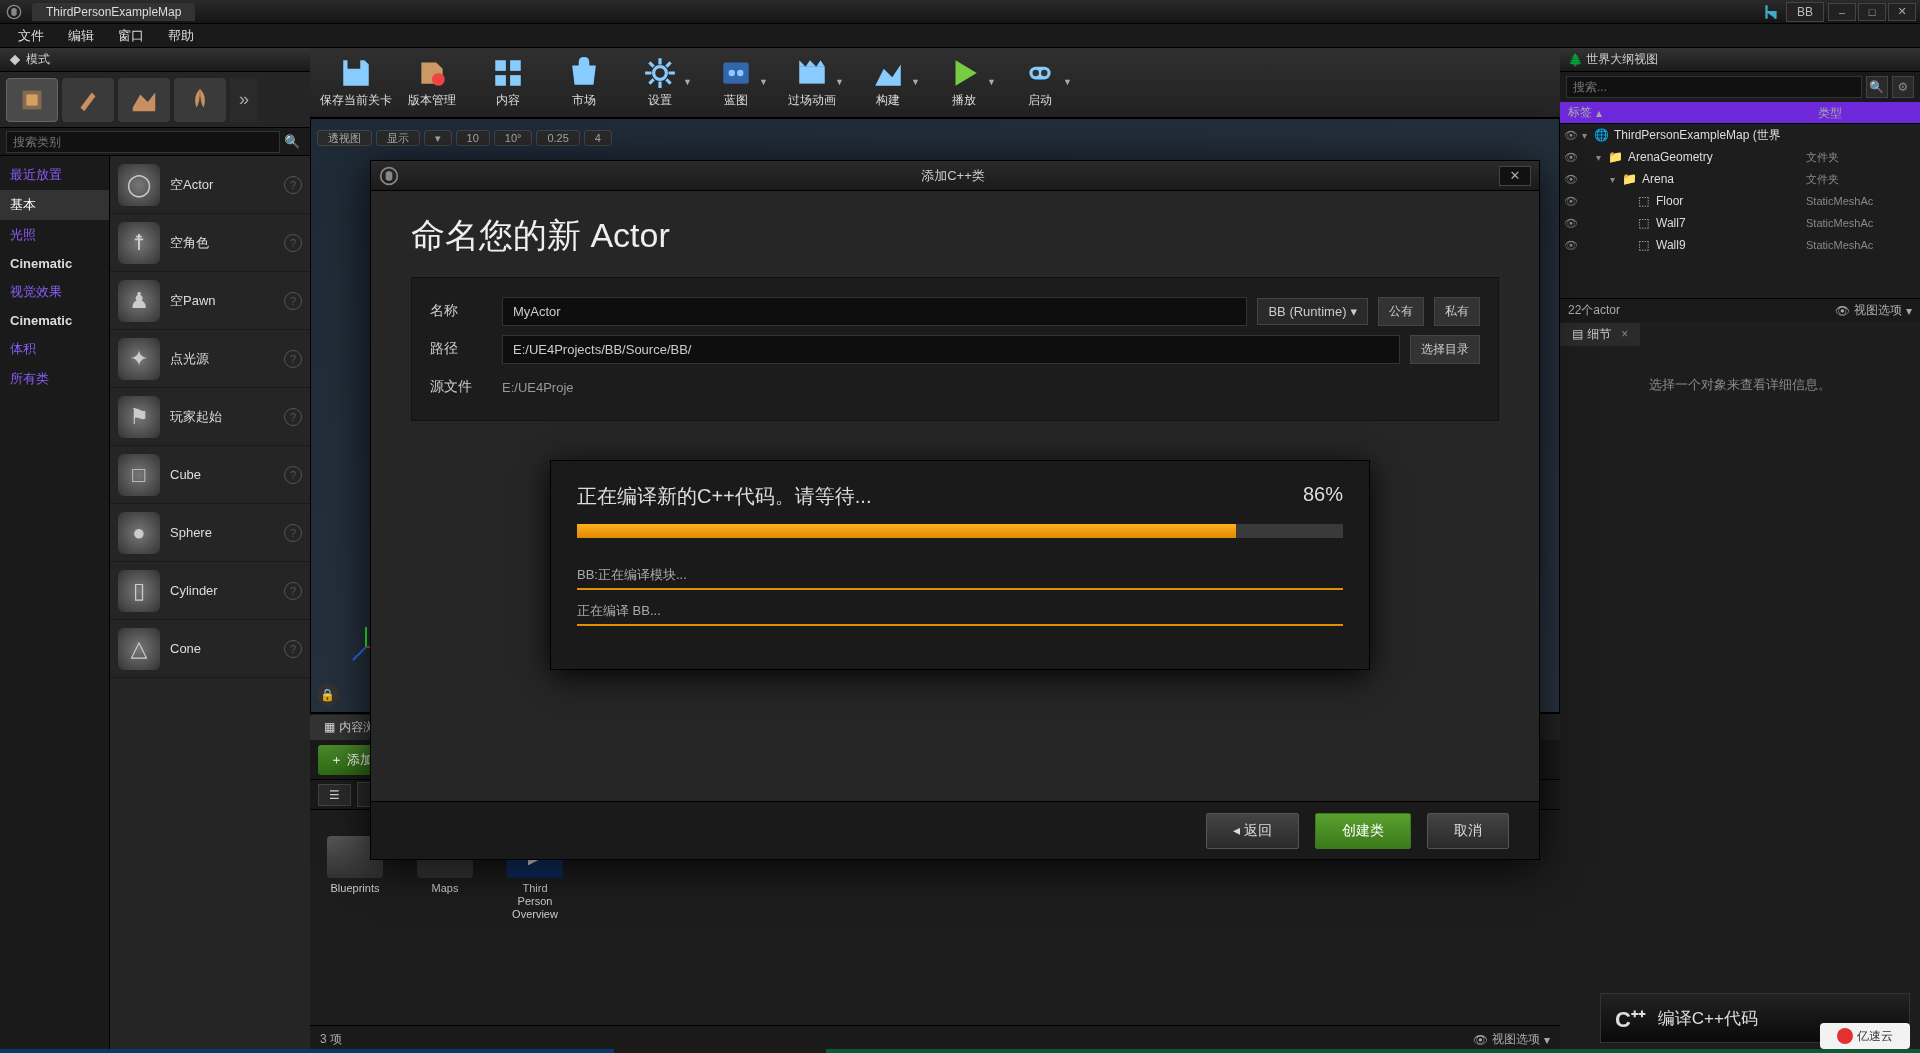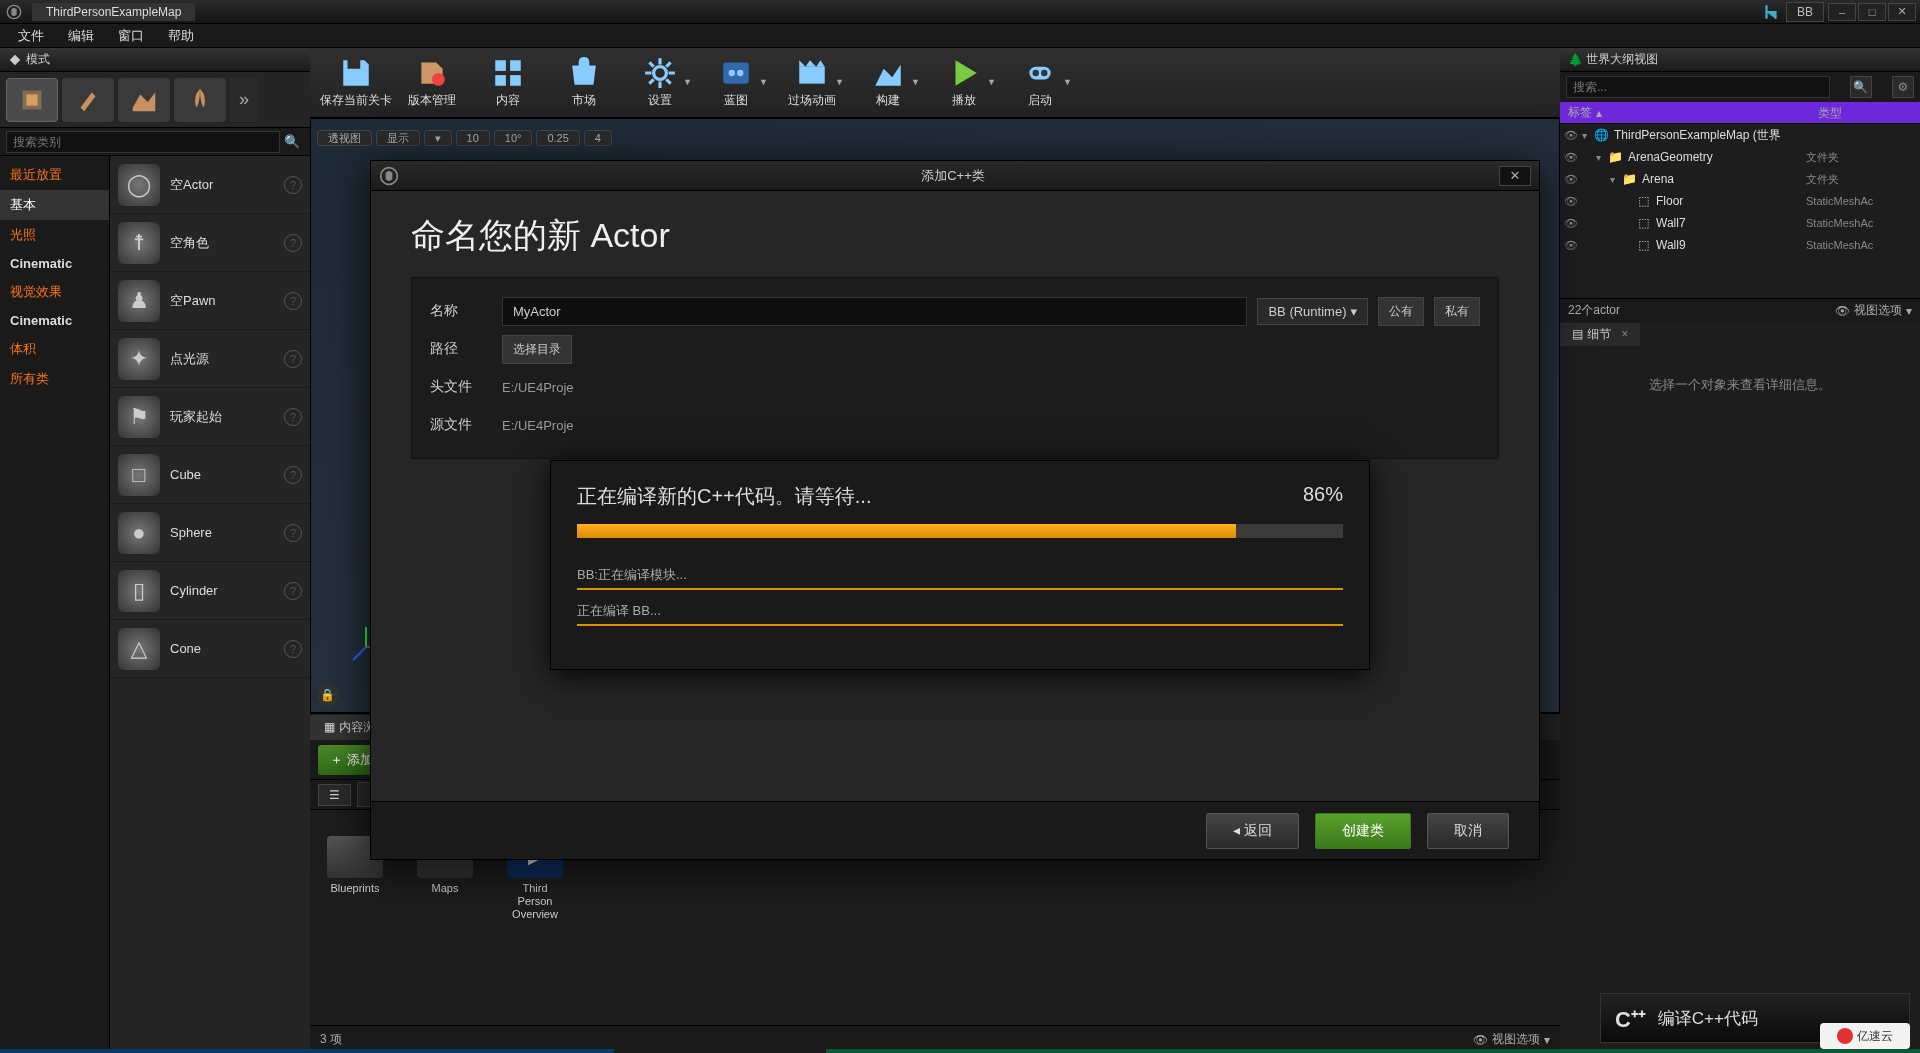--- a/index.html
+++ b/index.html
@@ -34,21 +34,21 @@
 .mode-icons .mbtn.sel { background:#4a4a4a; border:1px solid #666; }
 .mode-icons .mbtn svg,.mode-icons .mbtn span.shape { width:30px; height:30px; }
 .mode-icons .more { width:28px; height:44px; background:#2a2a2a; display:flex; align-items:center; justify-content:center; cursor:pointer; color:#aaa; font-size:18px; }
 
 .search-row { height:28px; display:flex; align-items:center; padding:0 6px; background:#1a1a1a; border-bottom:1px solid #000; }
 .search-row input { flex:1; background:#111; border:1px solid #333; color:#888; padding:3px 6px; font-size:12px; }
 .search-row .sico { width:24px; height:24px; display:flex; align-items:center; justify-content:center; color:#888; cursor:pointer; }
 
 .mode-body { flex:1; display:flex; overflow:hidden; }
 .mode-cats { width:110px; background:#1a1a1a; border-right:1px solid #000; padding:4px 0; overflow:auto; }
-.mode-cats div { padding:6px 10px; font-size:13px; color:#f97316; cursor:pointer; }
+.mode-cats div { padding:6px 10px; font-size:13px; color:#8b5cf6; cursor:pointer; }
 .mode-cats div.sel { background:#333; color:#fff; }
 .mode-cats div.bold { font-weight:bold; color:#ddd; }
 .mode-list { flex:1; background:#252525; overflow:auto; }
 .mode-item { height:58px; display:flex; align-items:center; padding:0 8px; border-bottom:1px solid #1a1a1a; cursor:grab; }
 .mode-item .thumb { width:42px; height:42px; background:radial-gradient(#777,#333); border-radius:6px; margin-right:10px; display:flex; align-items:center; justify-content:center; }
 .mode-item .thumb span { font-size:22px; }
 .mode-item .lbl { flex:1; color:#ddd; font-size:13px; }
 .mode-item .q { width:18px; height:18px; border-radius:50%; border:1px solid #555; color:#555; display:flex; align-items:center; justify-content:center; font-size:11px; cursor:pointer; }
 
 
@@ -79,21 +79,21 @@
 .cb-item .cthumb { width:56px; height:42px; background:#3a3a3a; border-radius:4px; margin-bottom:4px; display:flex; align-items:center; justify-content:center; }
 .cb-item .cthumb.folder { background:linear-gradient(#555,#333); }
 .cb-item .cthumb.level { background:linear-gradient(#1a4a8a,#0a2a5a); position:relative; }
 .cb-item .cthumb.level::after { content:"▶"; color:#fff; font-size:18px; }
 .cb-item .clbl { font-size:11px; color:#ccc; text-align:center; line-height:1.2; }
 .cb-foot { height:28px; display:flex; align-items:center; justify-content:space-between; padding:0 10px; background:#1a1a1a; border-top:1px solid #000; font-size:12px; color:#aaa; }
 .cb-foot .vopt { display:flex; align-items:center; gap:4px; cursor:pointer; }
 
 
 .outliner { display:flex; flex-direction:column; }
-.o-search { padding:4px 6px; display:flex; gap:20px; background:#1a1a1a; }
+.o-search { padding:4px 6px; display:flex; gap:4px; background:#1a1a1a; }
 .o-search input { flex:1; background:#111; border:1px solid #333; color:#888; padding:3px 6px; font-size:12px; }
 .o-search .sico { width:22px; height:22px; background:#2a2a2a; border:1px solid #444; display:flex; align-items:center; justify-content:center; color:#888; cursor:pointer; font-size:12px; }
 .o-head { height:22px; display:flex; background:#6d28d9; border-bottom:1px solid #000; font-size:12px; color:#aaa; }
 .o-head .h1 { flex:1; padding:3px 8px; display:flex; align-items:center; gap:4px; }
 .o-head .h2 { width:110px; padding:3px 8px; }
 .o-tree { flex:1; background:#1d1d1d; overflow:auto; font-size:12px; }
 .o-row { height:22px; display:flex; align-items:center; padding:0 4px; cursor:pointer; }
 .o-row .eye { width:18px; color:#888; font-size:11px; }
 .o-row .indent { display:inline-block; }
 .o-row .caret { width:12px; color:#888; font-size:10px; }
@@ -582,25 +582,22 @@
           <input value="MyActor" style="">
           <div class="runtime">
               <span>BB (Runtime)</span>
               <span>▾</span>
             </div>
           <div class="mini">公有</div>
           <div class="mini">私有</div>
         </div>
         <div class="form-row">
           <div class="flabel">路径</div>
+          <input value="E:/UE4Projects/BB/Source/BB/" style="">
           <div class="mini">选择目录</div>
-        </div>
-        <div class="form-row">
-          <div class="flabel">头文件</div>
-          <div class="pathtxt">E:/UE4Proje</div>
         </div>
         <div class="form-row">
           <div class="flabel">源文件</div>
           <div class="pathtxt">E:/UE4Proje</div>
         </div>
       </div>
     </div>
     <div class="modal-foot">
       <div class="btn back">返回</div>
       <div class="btn create">创建类</div>

